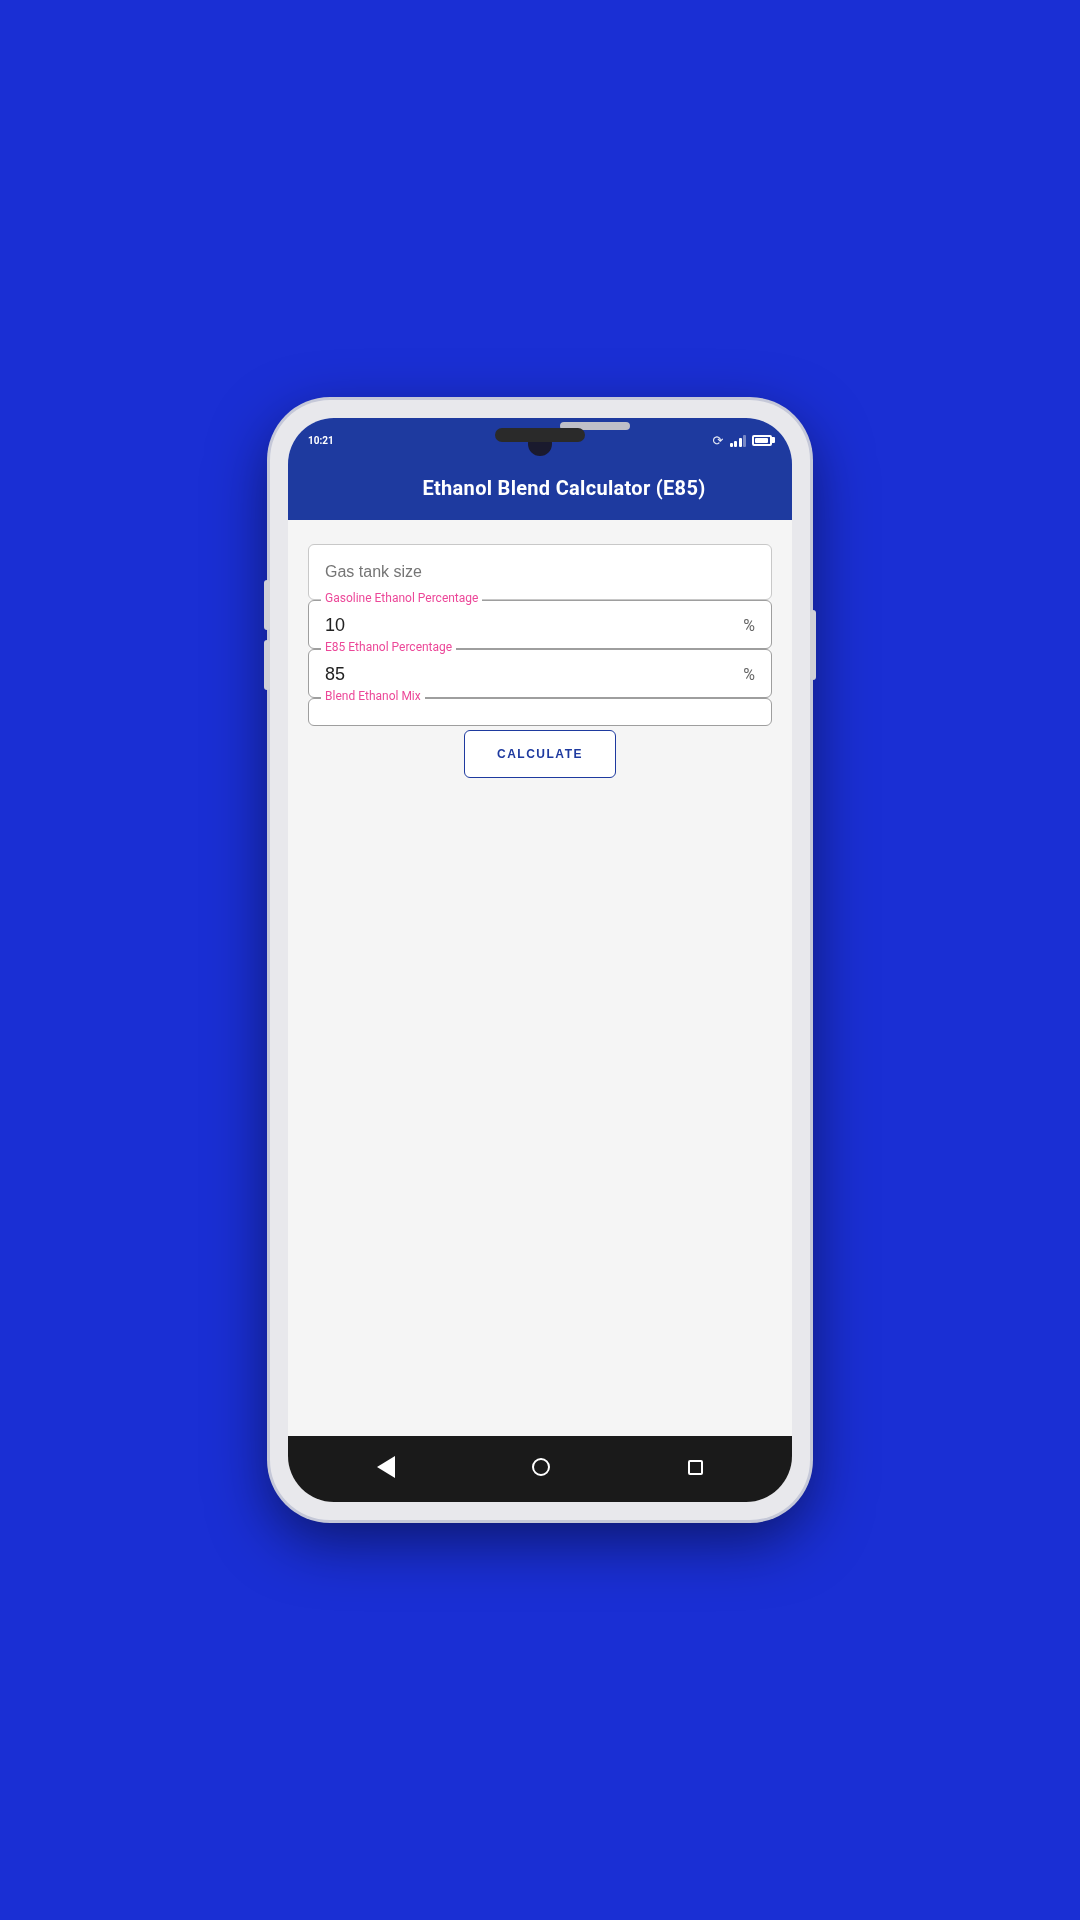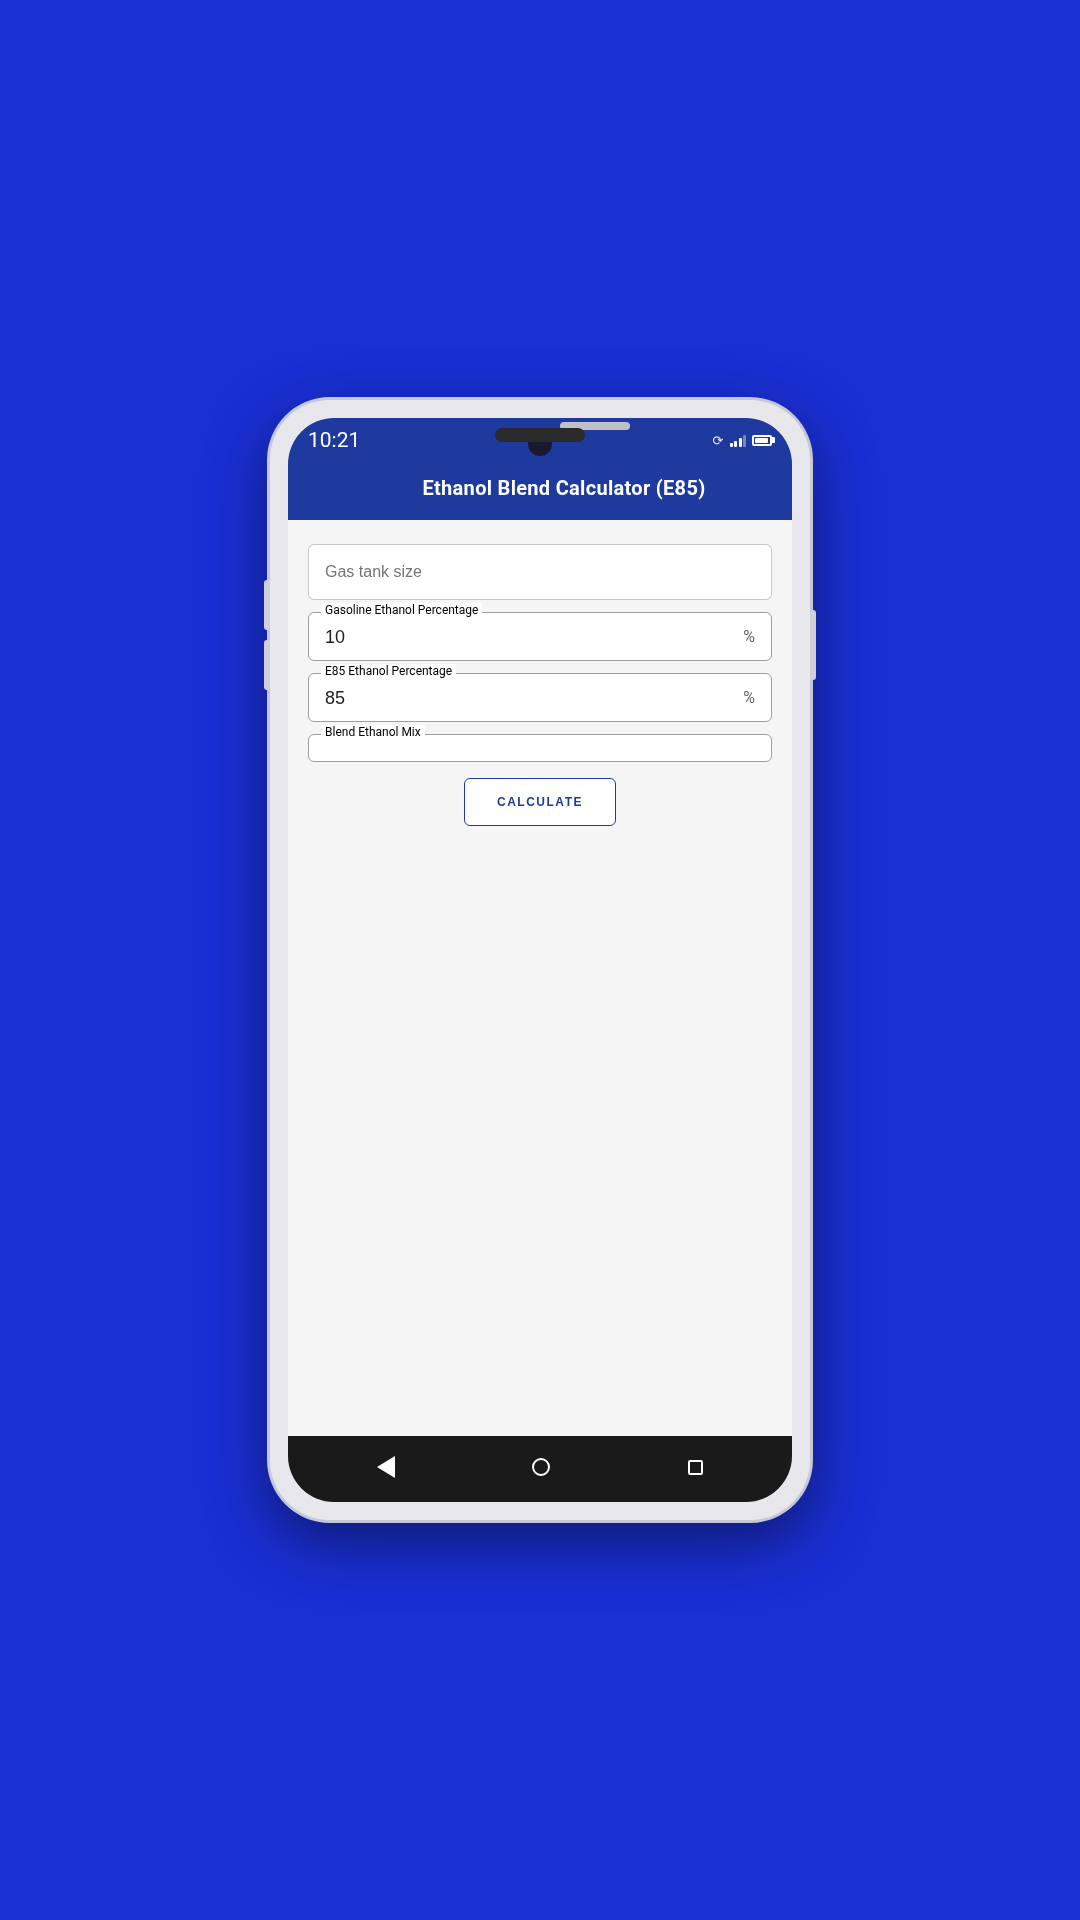--- a/index.html
+++ b/index.html
@@ -107,22 +107,22 @@
       display: flex;
       align-items: center;
       justify-content: space-between;
       padding: 10px 20px 8px;
       font-size: 14px;
       font-weight: 500;
       min-height: 42px;
     }
 
     .status-time {
-      font-size: 21px;
-      font-weight: 400;
+      font-size: 10px;
+      font-weight: 700;
     }
 
     .status-icons {
       display: flex;
       align-items: center;
       gap: 6px;
     }
 
     .signal-icon {
       display: flex;
@@ -180,21 +180,21 @@
       margin-left: 48px;
     }
 
     
     .main-content {
       flex: 1;
       background: #f5f5f5;
       padding: 24px 20px 8px;
       display: flex;
       flex-direction: column;
-      gap: 12px;
+      gap: 0;
       overflow-y: auto;
     }
 
     
     .input-field-simple {
       background: white;
       border: 1.5px solid #c8c8c8;
       border-radius: 6px;
       padding: 18px 16px;
       font-size: 16px;
@@ -212,26 +212,26 @@
       width: 100%;
     }
 
     .input-wrapper-outlined .field-label {
       position: absolute;
       top: -10px;
       left: 12px;
       background: white;
       padding: 0 4px;
       font-size: 12px;
-      color: #000000;
+      color: #ec4899;
     }
 
     .input-row {
       display: flex;
-      align-items: flex-start;
+      align-items: center;
       justify-content: space-between;
     }
 
     .input-value {
       font-size: 18px;
       color: #222;
       font-weight: 400;
       background: transparent;
       border: none;
       outline: none;

